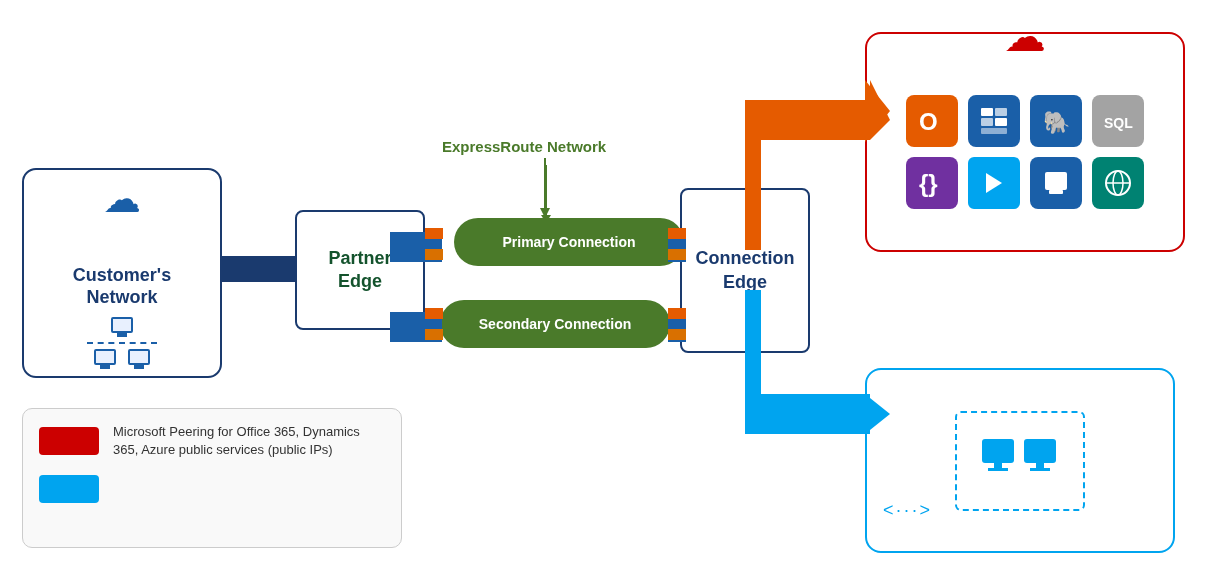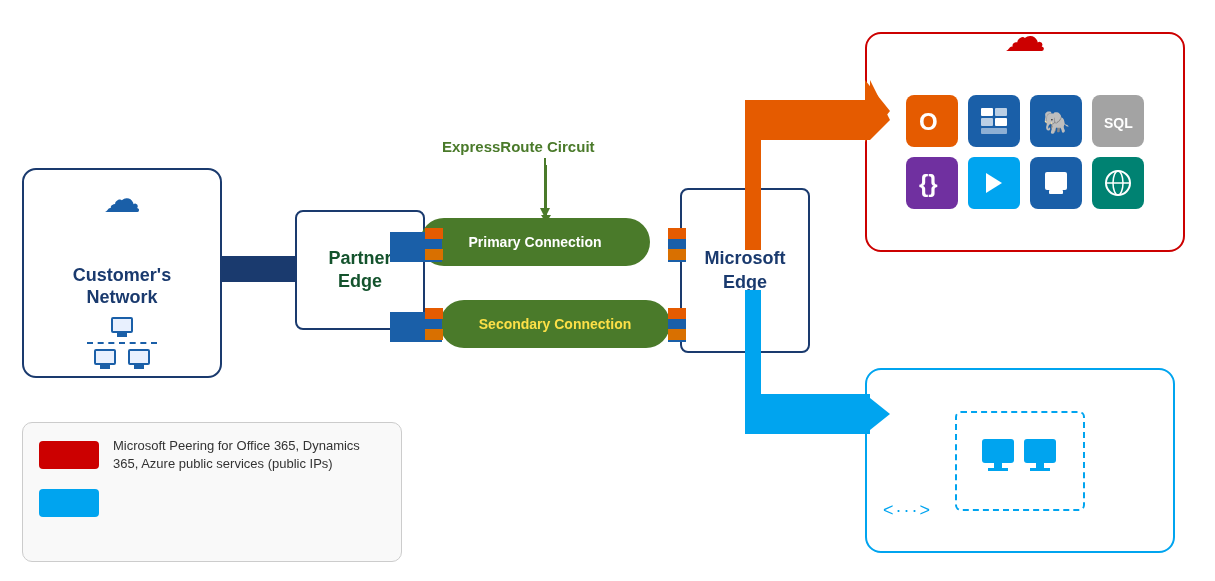--- a/index.html
+++ b/index.html
@@ -110,21 +110,21 @@
       position: absolute;
       bottom: -8px; left: -4px;
       border-left: 5px solid transparent;
       border-right: 5px solid transparent;
       border-top: 8px solid #4a7a2a;
     }
 
     
     .primary-pill {
       position: absolute;
-      top: 218px; left: 420px;
+      top: 218px; left: 454px;
       width: 230px;
       height: 48px;
       background: #4a7a2a;
       border-radius: 24px;
       display: flex;
       align-items: center;
       justify-content: center;
       z-index: 5;
     }
     .primary-pill-text {
@@ -140,21 +140,21 @@
       width: 230px;
       height: 48px;
       background: #4a7a2a;
       border-radius: 24px;
       display: flex;
       align-items: center;
       justify-content: center;
       z-index: 5;
     }
     .secondary-pill-text {
-      color: #fde047;
+      color: #ffffff;
       font-size: 14px;
       font-weight: bold;
     }
 
     
     .office365-box {
       position: absolute;
       top: 32px; left: 865px;
       width: 320px;
       height: 220px;
@@ -229,21 +229,20 @@
     
     .legend-box {
       position: absolute;
       top: 408px; left: 22px;
       width: 380px;
       height: 140px;
       border: 1.5px solid #ccc;
       border-radius: 10px;
       background: #f9f9f9;
       padding: 14px 16px;
-      margin-top: 14px;
     }
     .legend-item {
       display: flex;
       align-items: center;
       margin-bottom: 16px;
     }
     .legend-color {
       width: 60px;
       height: 28px;
       border-radius: 4px;
@@ -383,35 +382,35 @@
     </div>
   </div>
 
   <div class="partner-box">
     <div class="partner-title">
       <span>Partner</span><br>
       <span>Edge</span>
     </div>
   </div>
 
-  <div class="er-label">ExpressRoute Circuit</div>
+  <div class="er-label">ExpressRoute Network</div>
 
   <div class="er-arrow"></div>
 
   <div class="primary-pill">
     <span class="primary-pill-text">Primary Connection</span>
   </div>
 
   <div class="secondary-pill">
     <span class="secondary-pill-text">Secondary Connection</span>
   </div>
 
   <div class="msedge-box">
     <div class="msedge-title">
-      <span>Microsoft</span><br>
+      <span>Connection</span><br>
       <span>Edge</span>
     </div>
   </div>
 
   <div class="office365-box">
 
     <div style="position:absolute;top:-22px;left:50%;transform:translateX(-50%);font-size:42px;color:#cc0000;">☁</div>
     <div class="office-icons">
 
       <div class="office-icon-item icon-orange">

